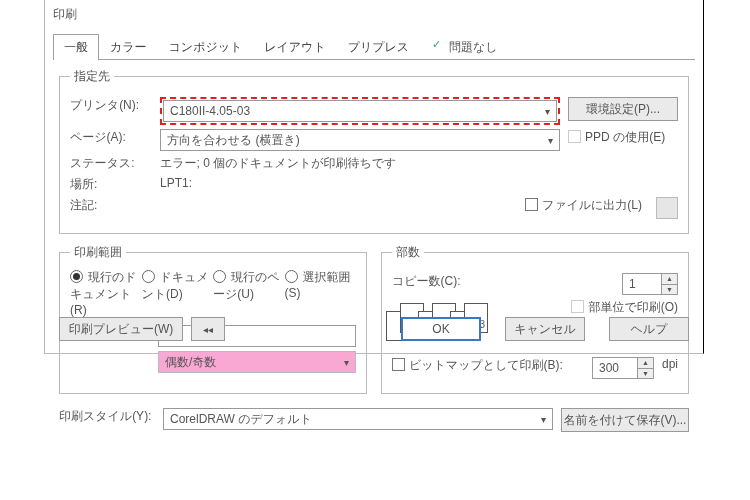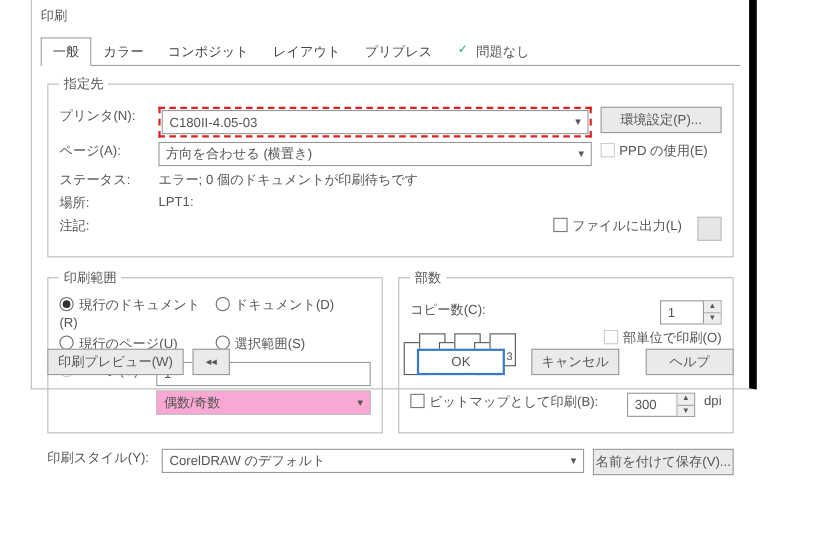--- a/index.html
+++ b/index.html
@@ -1,38 +1,38 @@
 <!DOCTYPE html>
 <html><head>
 <meta charset="utf-8">
 <style>
 *{box-sizing:border-box;margin:0;padding:0;font-family:"Yu Gothic UI","Meiryo UI",sans-serif;font-size:12px;color:#555}
 body{background:#fff;width:750px;height:500px;position:relative}
-.dialog{position:absolute;left:28px;top:0;width:660px;height:354px;background:#fff;border-left:1px solid #bbb;border-right:7px solid #000000;border-bottom:1px solid #bbb}
+.dialog{position:absolute;left:44px;top:0;width:660px;height:354px;background:#fff;border-left:1px solid #bbb;border-right:1px solid #000000;border-bottom:1px solid #bbb}
 .titlebar{padding:6px 8px;font-size:12px}
 .tabs{display:flex;align-items:center;margin:4px 8px 0;border-bottom:1px solid #a0a0a0}
 .tab{padding:4px 10px;border:1px solid transparent;border-bottom:none;cursor:pointer;position:relative;top:1px;color:#444}
 .tab.active{border-color:#a0a0a0;background:#fff}
 .check{width:14px;height:14px;display:inline-block;position:relative;margin-right:4px;vertical-align:-2px}
 .check::before{content:"✓";position:absolute;font-size:11px;color:#2a7;left:1px;top:-1px}
 .body{padding:8px 14px}
 fieldset{border:1px solid #bbb;padding:8px 10px 10px;margin-bottom:10px}
 legend{padding:0 4px}
 .row{display:flex;align-items:flex-start;margin:4px 0;gap:8px}
 .lbl{width:82px}
 .select,.textbox,.numbox{background:#fff;border:1px solid #999;height:22px;display:flex;align-items:center;padding:0 6px;position:relative}
 .select .arrow{position:absolute;right:6px;font-size:10px;color:#555}
 .btn{height:24px;background:#eaeaea;border:1px solid #999;padding:10px 10px;display:flex;align-items:center;justify-content:center;cursor:pointer;white-space:nowrap}
 .cbox{width:13px;height:13px;border:1px solid #777;display:inline-block;margin-right:4px;vertical-align:-2px}
 .hl{border:2px dashed #d22;padding:1px}
 .two{display:flex;gap:14px}
 .two>fieldset{flex:1}
 .radio{width:13px;height:13px;border:1px solid #666;border-radius:50%;display:inline-block;margin-right:5px;vertical-align:-2px;position:relative}
 .radio.on::after{content:"";width:7px;height:7px;background:#333;border-radius:50%;position:absolute;left:2px;top:2px}
-.rgrid{display:grid;grid-template-columns:1fr 1fr;row-gap:4px;margin-bottom:8px}
+.rgrid{display:grid;grid-template-columns:1fr 1fr 1fr 1fr;row-gap:4px;margin-bottom:8px}
 .copies{display:flex;gap:2px;margin:8px 0}
 .page{width:24px;height:30px;border:1px solid #555;position:relative;background:#fff}
 .page::after{content:attr(data-n);position:absolute;right:2px;bottom:2px;font-size:10px}
 .page.b{position:relative;left:-6px;top:4px}
 .spin{width:16px;display:flex;flex-direction:column;border-left:1px solid #999;height:100%}
 .spin div{flex:1;display:flex;align-items:center;justify-content:center;font-size:7px;color:#555;background:#eee;border-bottom:1px solid #999;cursor:pointer}
 .spin div:last-child{border-bottom:none}
 .footer{position:absolute;bottom:12px;left:14px;right:14px;display:flex;align-items:flex-start}
 .footer .sp{flex:1}
 .btn.primary{border:2px solid #3878c7;background:#fff;width:80px}

